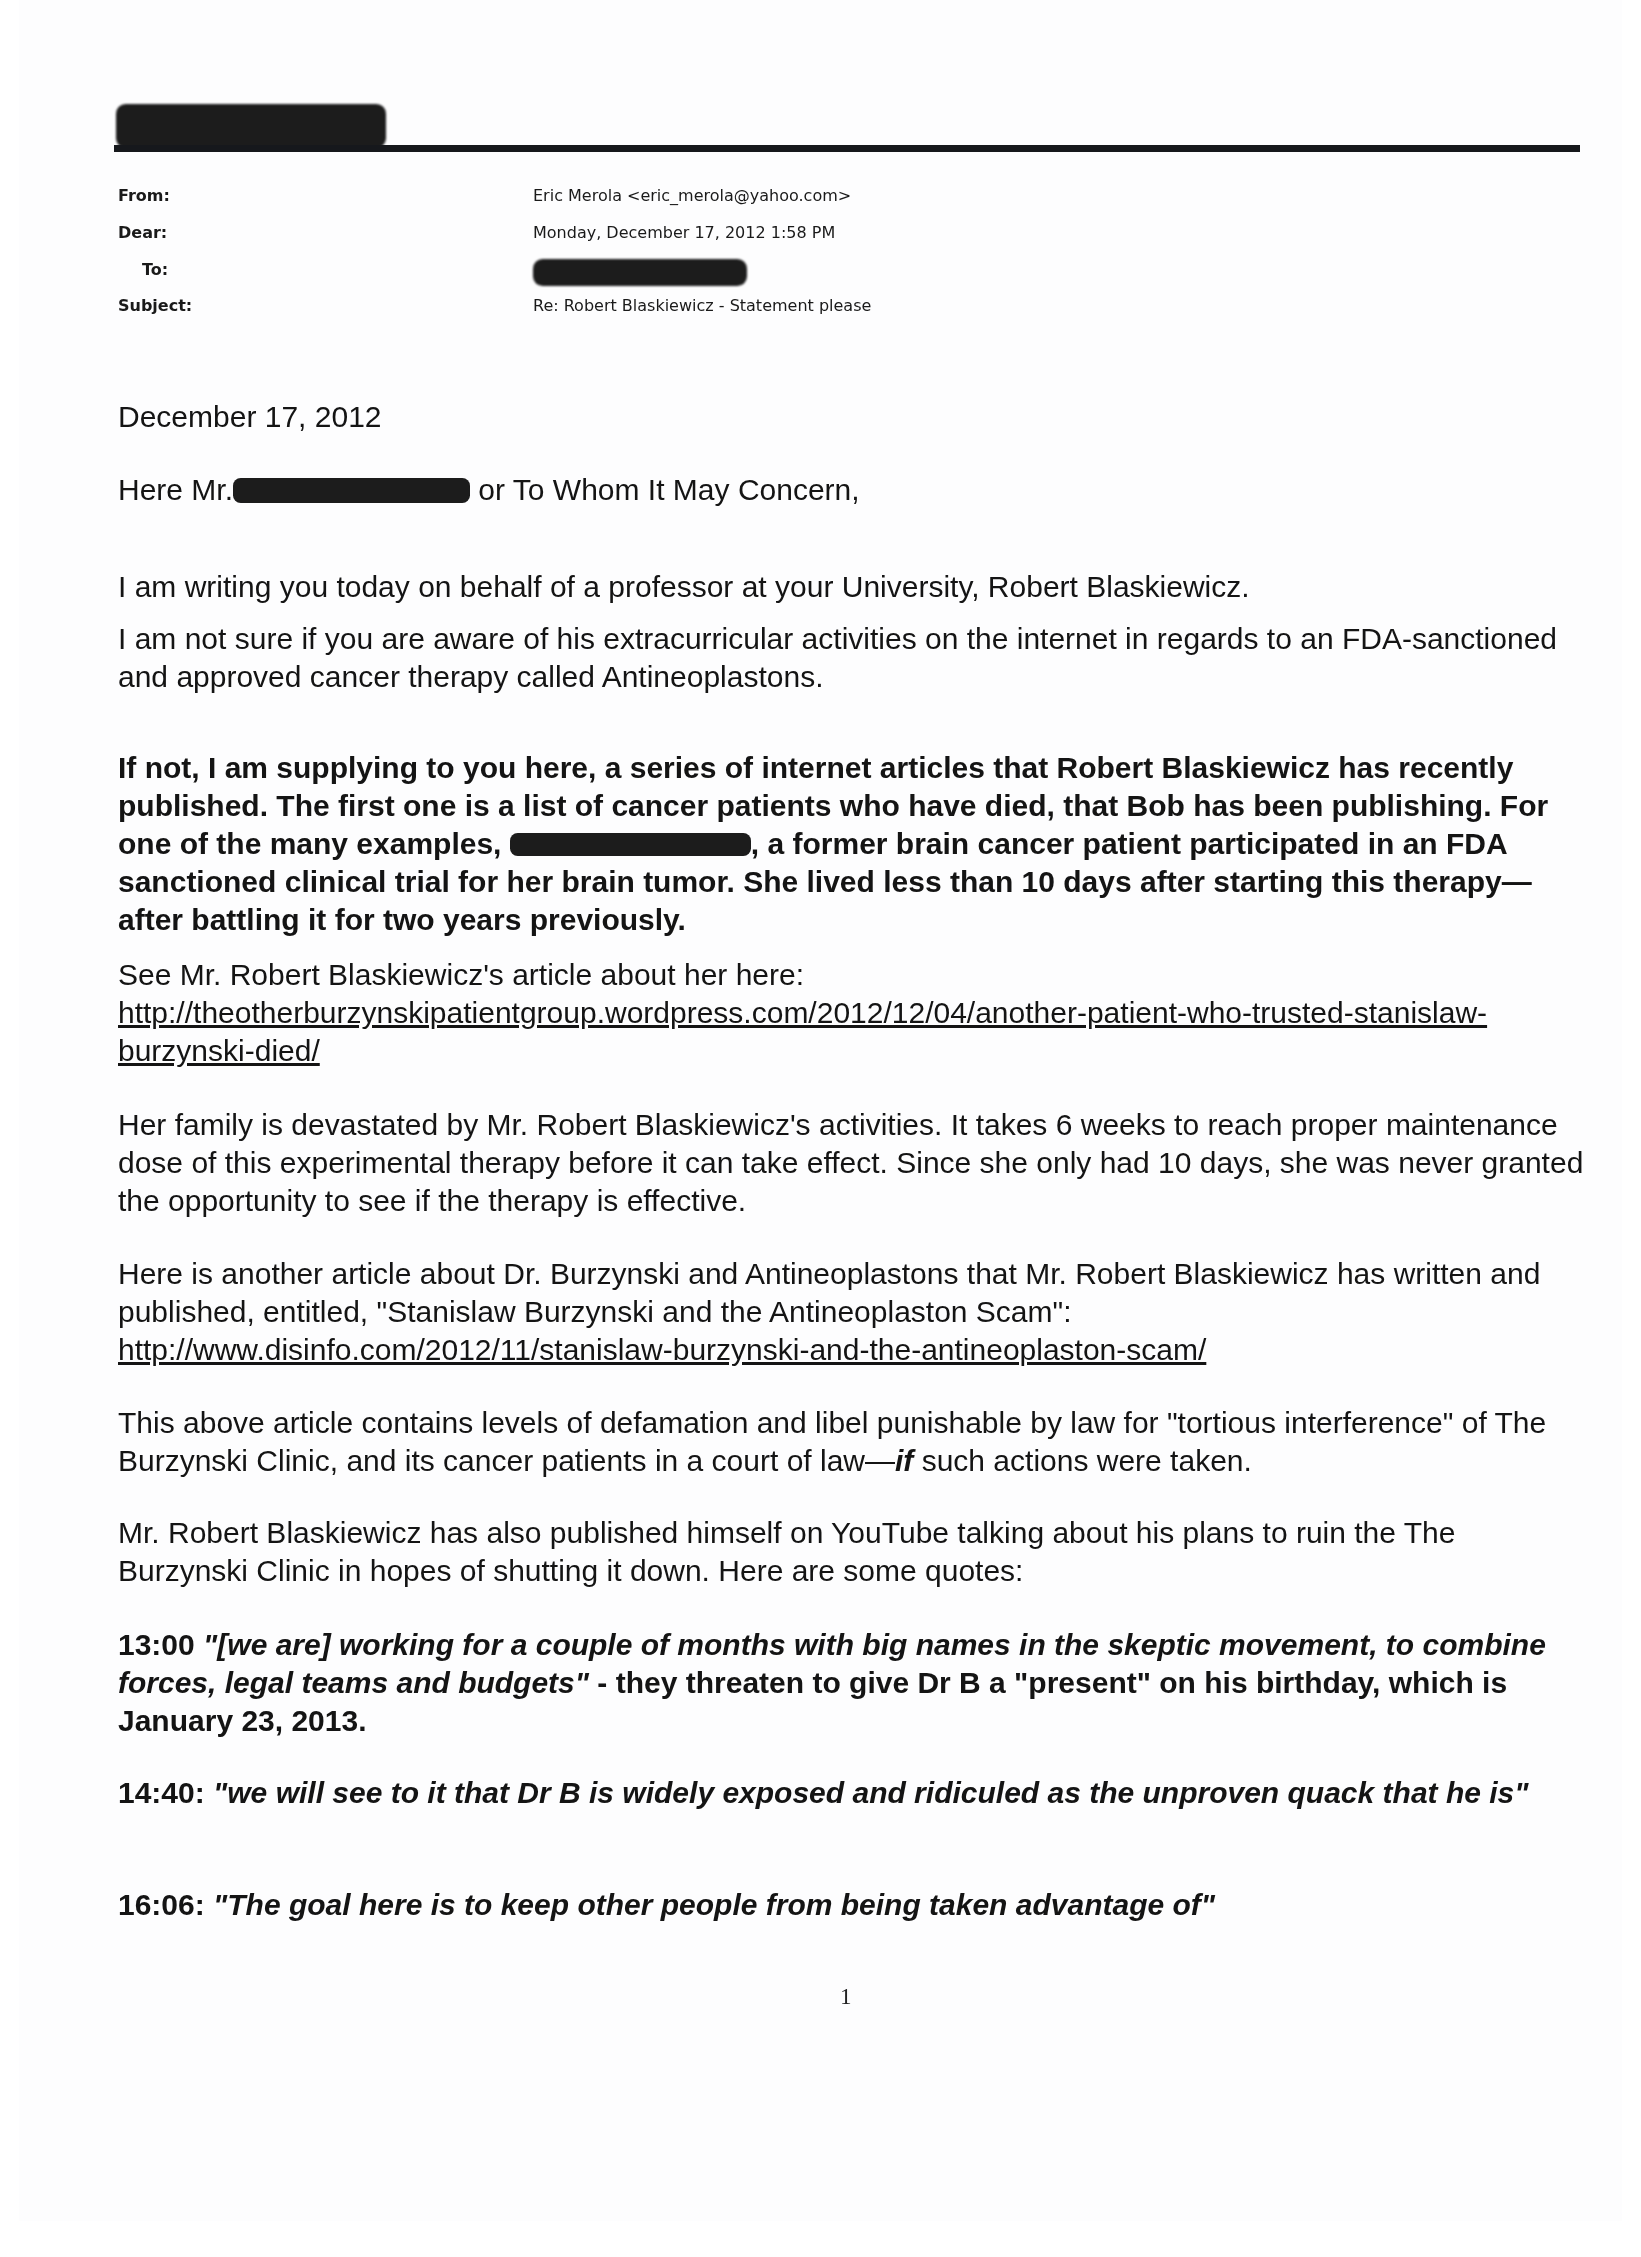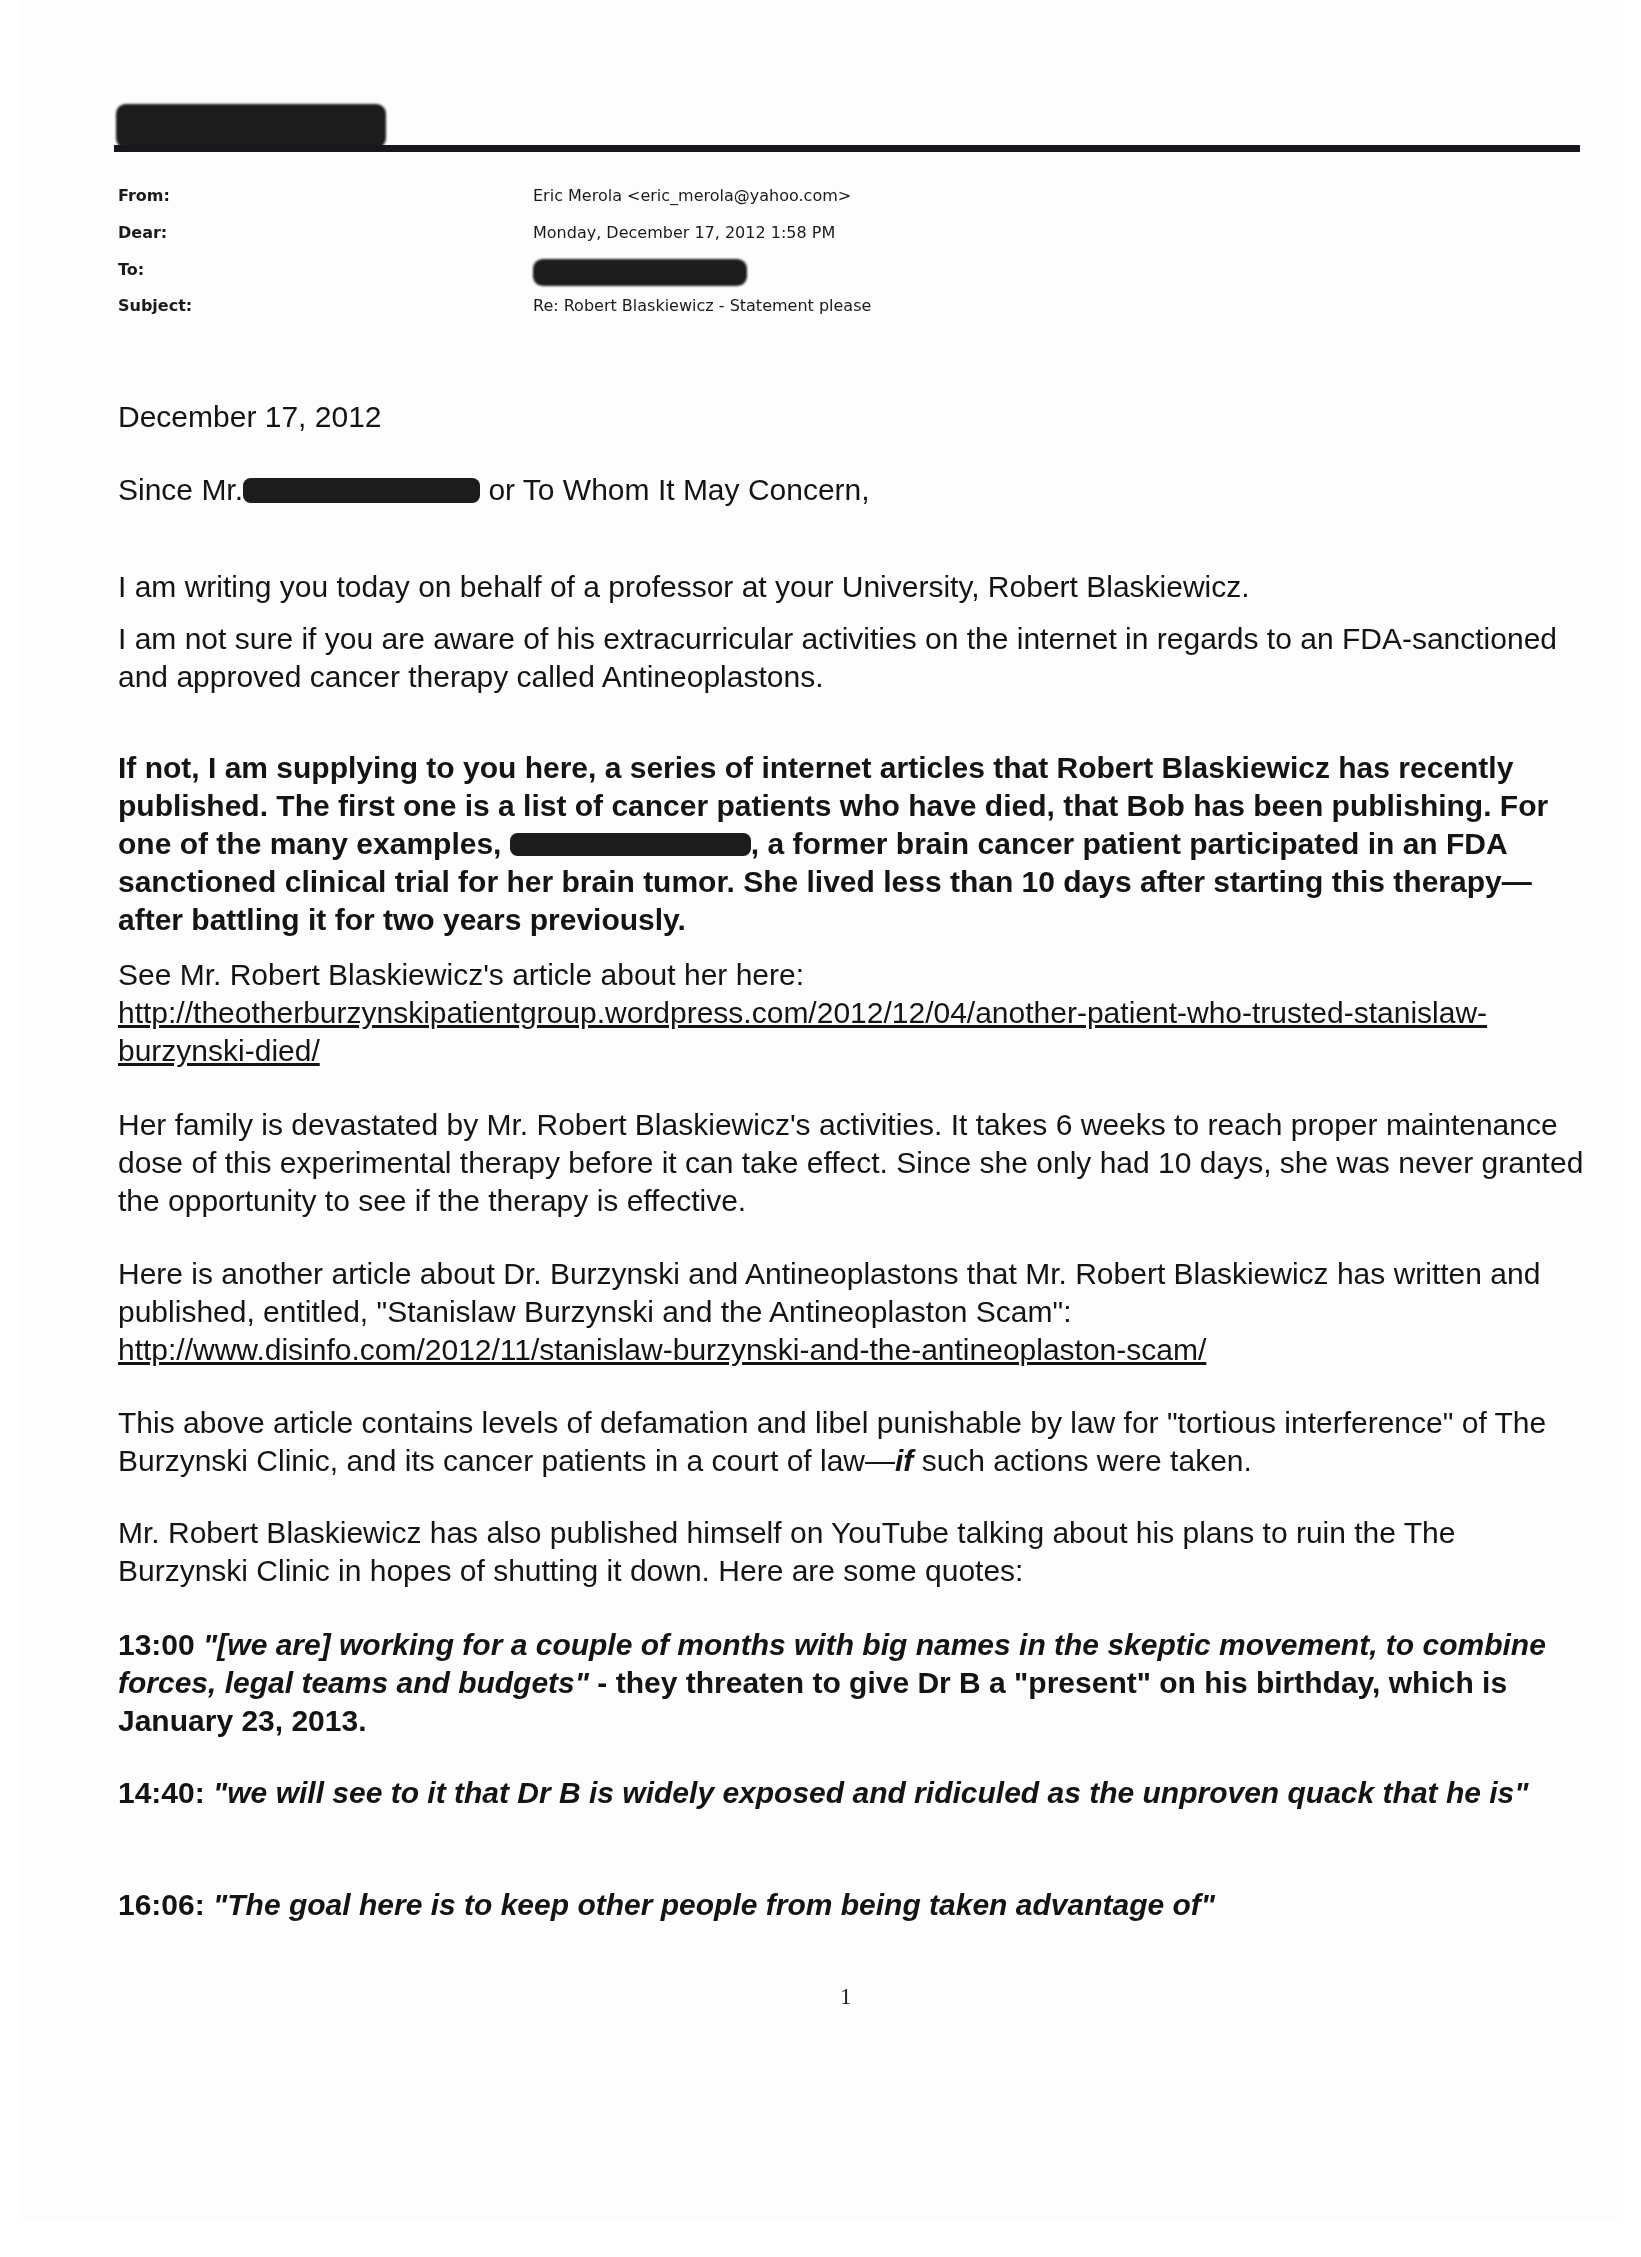--- a/index.html
+++ b/index.html
@@ -21,29 +21,29 @@
 
 <div class="page"></div>
 
 <div class="redact" style="left:116px; top:104px; width:270px; height:44px;"></div>
 <div class="hrule"></div>
 
 <div class="hdr hdr-label" style="top:186px;">From:</div>
 <div class="hdr hdr-val" style="top:186px;">Eric Merola &lt;eric_merola@yahoo.com&gt;</div>
 <div class="hdr hdr-label" style="top:223px;">Dear:</div>
 <div class="hdr hdr-val" style="top:223px;">Monday, December 17, 2012 1:58 PM</div>
-<div class="hdr hdr-label" style="top:260px;">To:</div>
+<div class="hdr hdr-label" style="top:260px;margin-left:24px;">To:</div>
 <div class="redact" style="left:533px; top:259px; width:214px; height:27px;"></div>
 <div class="hdr hdr-label" style="top:296px;">Subject:</div>
 <div class="hdr hdr-val" style="top:296px;">Re: Robert Blaskiewicz  - Statement please</div>
 
 <div class="body-text" style="top:398px;">December 17, 2012</div>
 
 <div class="body-text" style="top:471px;">
-  <span>Since Mr.</span><span class="redact-inline" style="display:inline-block; width:237px; height:25px; background:#1c1c1c; border-radius:7.7px; vertical-align:-2.9px;"></span><span> or To Whom It May Concern,</span>
+  <span>Here Mr.</span><span class="redact-inline" style="display:inline-block; width:237px; height:25px; background:#1c1c1c; border-radius:7.7px; vertical-align:-2.9px;"></span><span> or To Whom It May Concern,</span>
 </div>
 
 <div class="body-text" style="top:546px;margin-top:22px;">I am writing you today on behalf of a professor at your University, Robert Blaskiewicz.</div>
 
 <div class="body-text" style="top:620px;">I am not sure if you are aware of his extracurricular activities on the internet in regards to an FDA-sanctioned and approved cancer therapy called Antineoplastons.</div>
 
 <div class="body-text" style="top:749px;font-weight:bold;">
   <span>If not, I am supplying to you here, a series of internet articles that Robert Blaskiewicz has recently published. The first one is a list of cancer patients who have died, that Bob has been publishing. For one of the many examples, </span><span style="display:inline-block; width:241px; height:23px; background:#1c1c1c; border-radius:7.7px; vertical-align:-1.9px;"></span><span>, a former brain cancer patient participated in an FDA sanctioned clinical trial for her brain tumor. She lived less than 10 days after starting this therapy—after battling it for two years previously.</span>
 </div>
 

